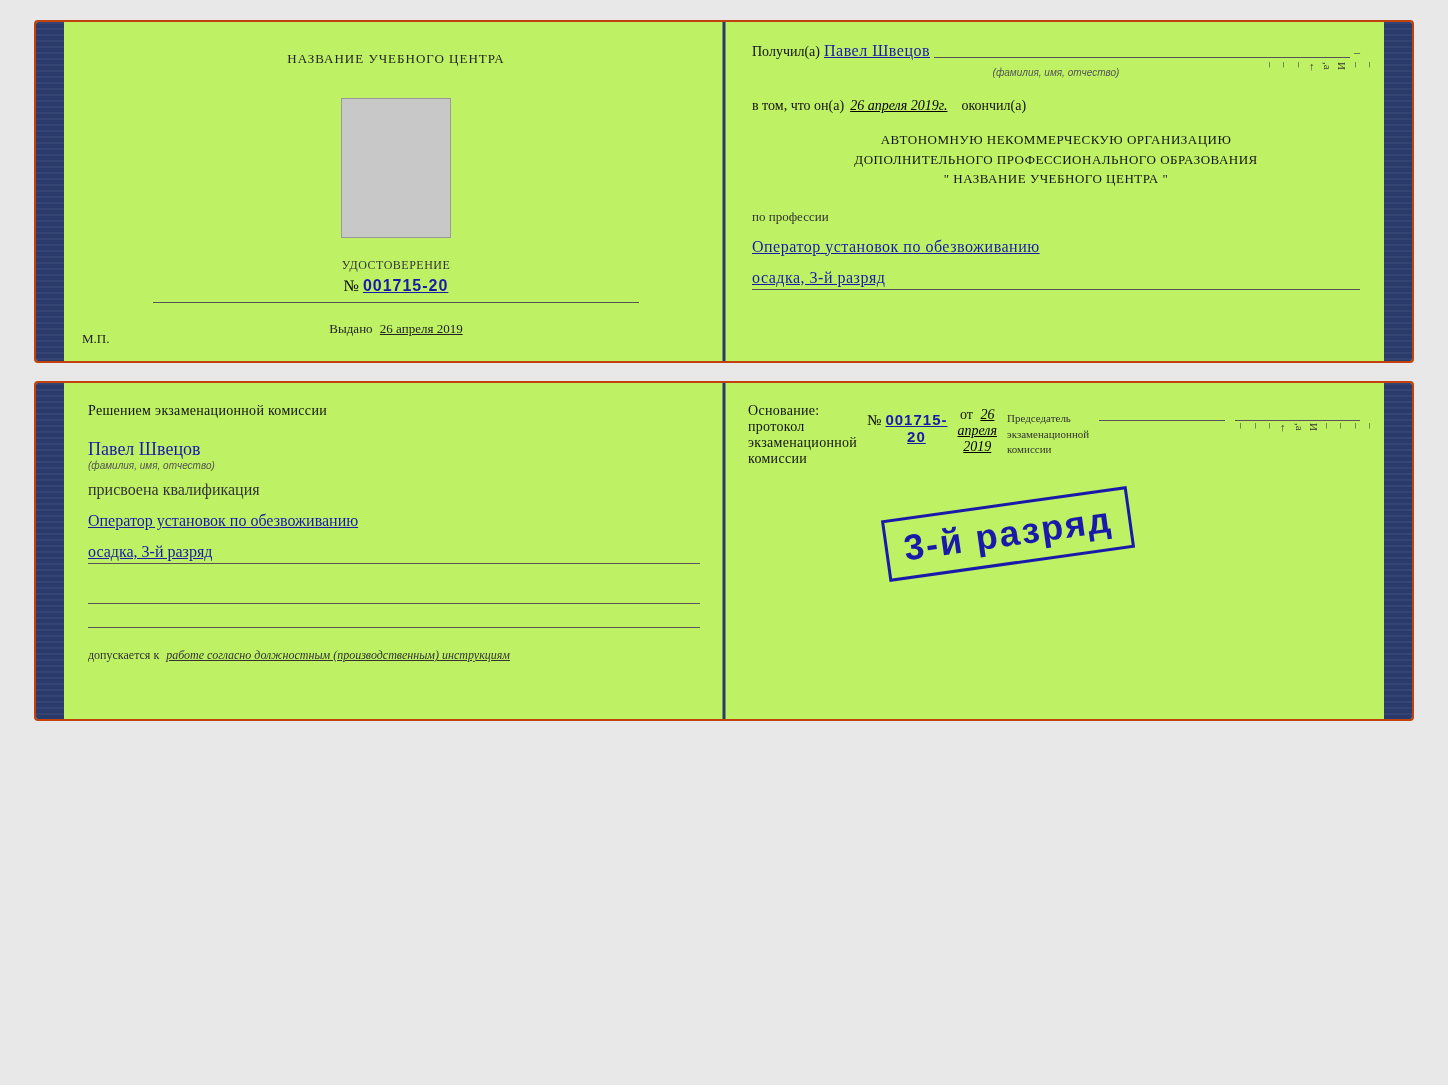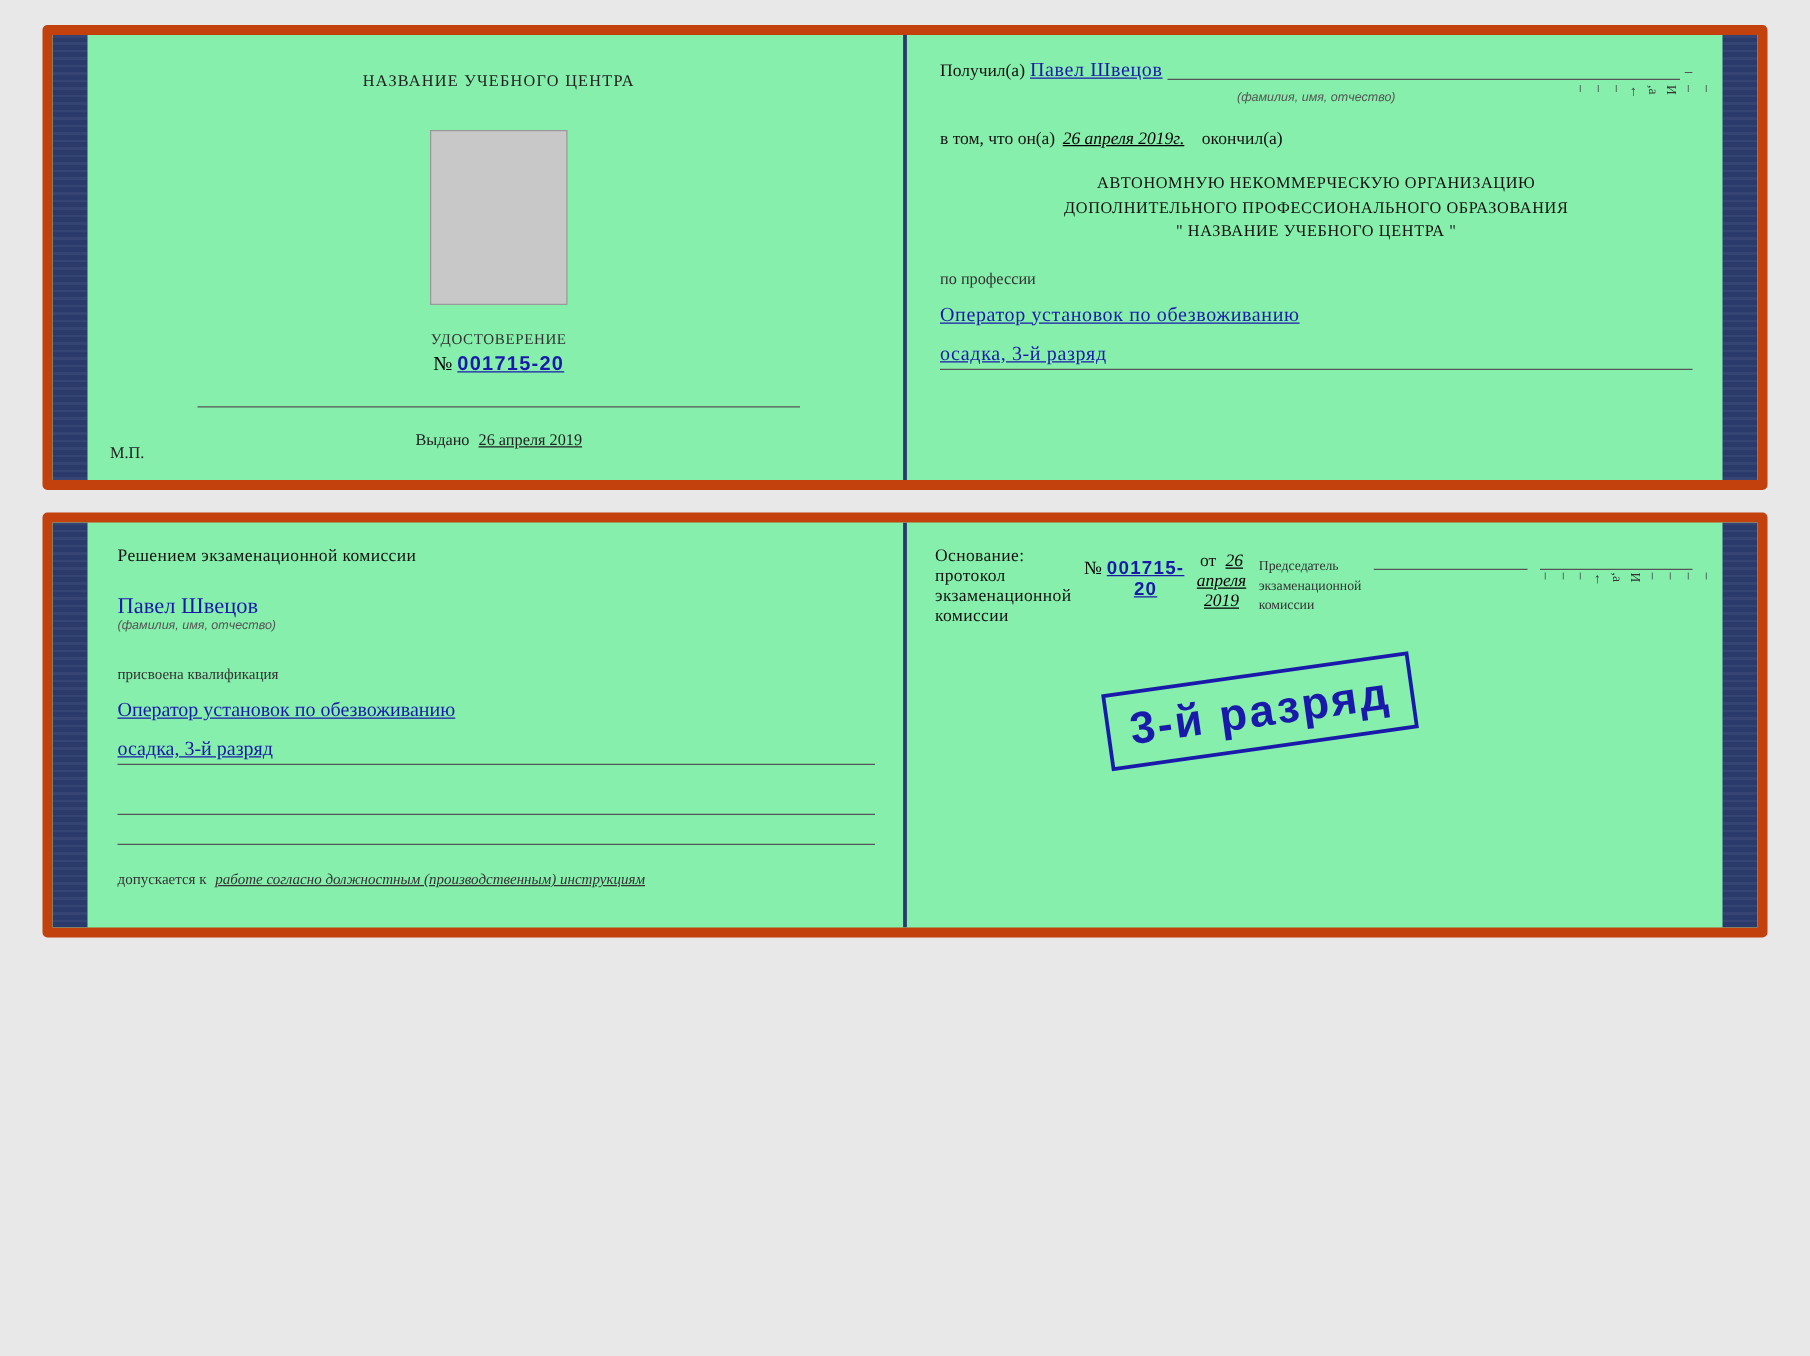--- a/index.html
+++ b/index.html
@@ -14,22 +14,22 @@
     .page-wrapper {
       display: flex;
       flex-direction: column;
       gap: 18px;
       max-width: 1380px;
       margin: 0 auto;
     }
 
     
     .document-card {
-      background: #86efac;
-      border: 8px solid #c2410c;
+      background: #bef264;
+      border: 2px solid #c2410c;
       border-radius: 4px;
       display: flex;
       min-height: 340px;
       position: relative;
       overflow: hidden;
     }
 
     .document-card::after {
       content: '';
       position: absolute;
@@ -92,21 +92,21 @@
       width: 110px;
       height: 140px;
       background: #c8c8c8;
       border: 1px solid #999;
       margin-bottom: 20px;
       flex-shrink: 0;
     }
 
     .cert-number-block {
       text-align: right;
-      margin-bottom: 24px;
+      margin-bottom: 7px;
     }
 
     .cert-number-label {
       font-size: 12px;
       text-transform: uppercase;
       letter-spacing: 0.5px;
       color: #333;
     }
 
     .cert-number-value {
@@ -243,23 +243,23 @@
     }
 
     .person-name-large {
       font-size: 18px;
       font-family: 'Segoe Script', 'Comic Sans MS', cursive;
       color: #1a1aaa;
       margin-top: 4px;
     }
 
     .prisvoena-label {
-      font-size: 12px;
-      color: #333;
-      margin-top: 16px;
+      font-size: 16px;
+      color: #333;
+      margin-top: 0;
     }
 
     .qualification-name {
       font-size: 16px;
       font-family: 'Segoe Script', 'Comic Sans MS', cursive;
       color: #1a1aaa;
       text-decoration: underline;
       line-height: 1.5;
     }
 

